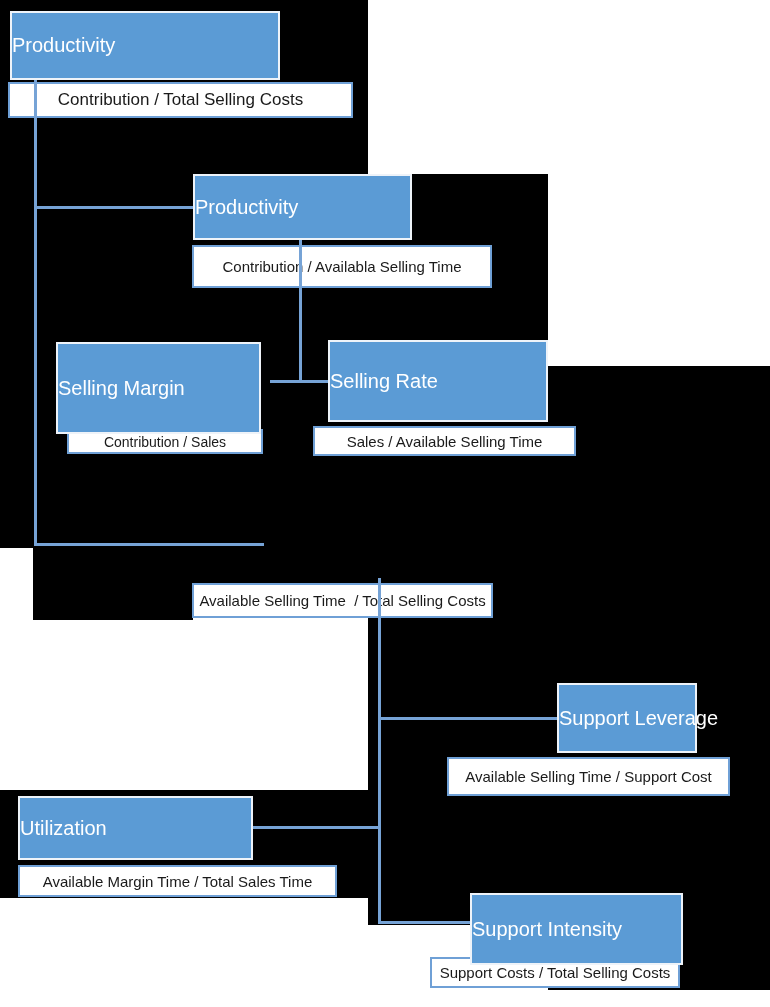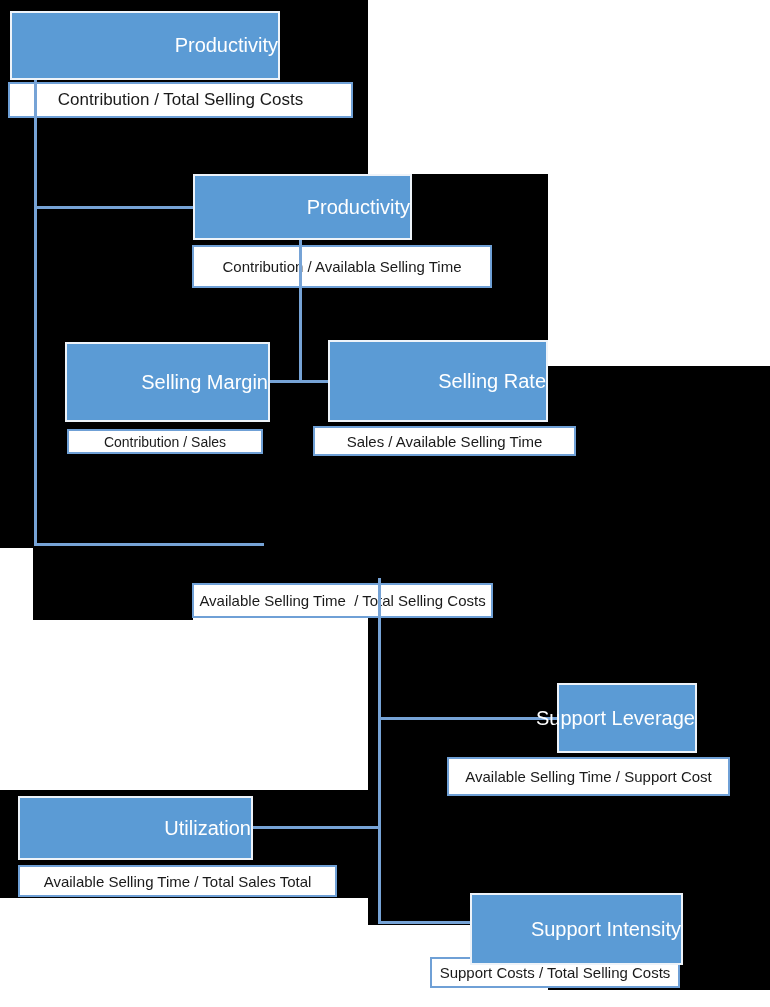--- a/index.html
+++ b/index.html
@@ -14,21 +14,21 @@
     display:flex;align-items:center;justify-content:center;
     color:#1a1a1a;font-size:15px;white-space:pre;
     padding:1px 14px;
     text-align:center;
   }
   .formula .inner{white-space:pre;}
   .line{position:absolute;background:#76a3d6;z-index:3;}
   .node{
     position:absolute;z-index:4;box-sizing:border-box;
     background:#5b9bd5;border:2px solid #eef3f9;
-    display:flex;align-items:center;justify-content:flex-end;
+    display:flex;align-items:center;justify-content:flex-start;
     color:#ffffff;font-size:20px;white-space:pre;
   }
 </style>
 </head>
 <body>
 
 <div class="stage">
 
   <div class="bg" style="left:0;top:0;width:368px;height:548px"></div>
   <div class="bg" style="left:368px;top:174px;width:180px;height:751px"></div>
@@ -59,33 +59,33 @@
   <div class="formula" style="left:313px;top:426px;width:263px;height:30px">
     <span class="inner">Sales / Available Selling Time</span>
   </div>
   <div class="formula" style="left:192px;top:583px;width:301px;height:35px">
     <span class="inner">Available Selling Time  / Total Selling Costs</span>
   </div>
   <div class="formula" style="left:447px;top:757px;width:283px;height:39px">
     <span class="inner">Available Selling Time / Support Cost</span>
   </div>
   <div class="formula" style="left:18px;top:865px;width:319px;height:32px">
-    <span class="inner">Available Selling Time / Total Sales Total</span>
+    <span class="inner">Available Margin Time / Total Sales Time</span>
   </div>
   <div class="formula" style="left:430px;top:957px;width:250px;height:31px">
     <span class="inner">Support Costs / Total Selling Costs</span>
   </div>
 
   <div class="node" style="left:10px;top:11px;width:270px;height:69px">
     <span>Productivity</span>
   </div>
   <div class="node" style="left:193px;top:174px;width:219px;height:66px">
     <span>Productivity</span>
   </div>
-  <div class="node" style="left:65px;top:342px;width:205px;height:80px">
+  <div class="node" style="left:56px;top:342px;width:205px;height:92px">
     <span>Selling Margin</span>
   </div>
   <div class="node" style="left:328px;top:340px;width:220px;height:82px">
     <span>Selling Rate</span>
   </div>
   <div class="node" style="left:557px;top:683px;width:140px;height:70px">
     <span>Support Leverage</span>
   </div>
   <div class="node" style="left:18px;top:796px;width:235px;height:64px">
     <span>Utilization</span>

